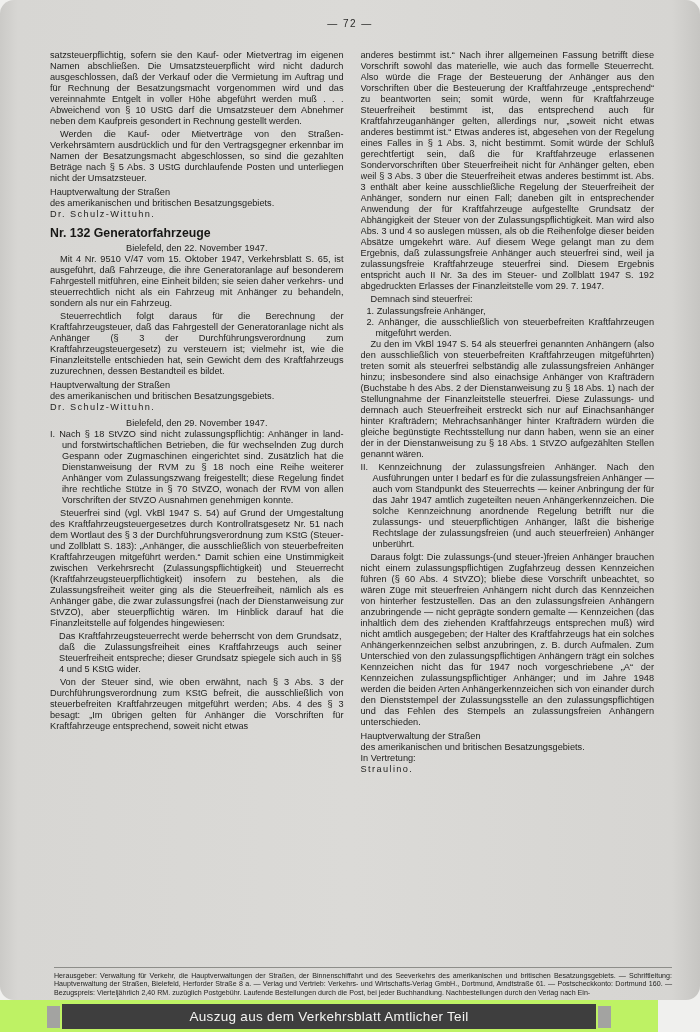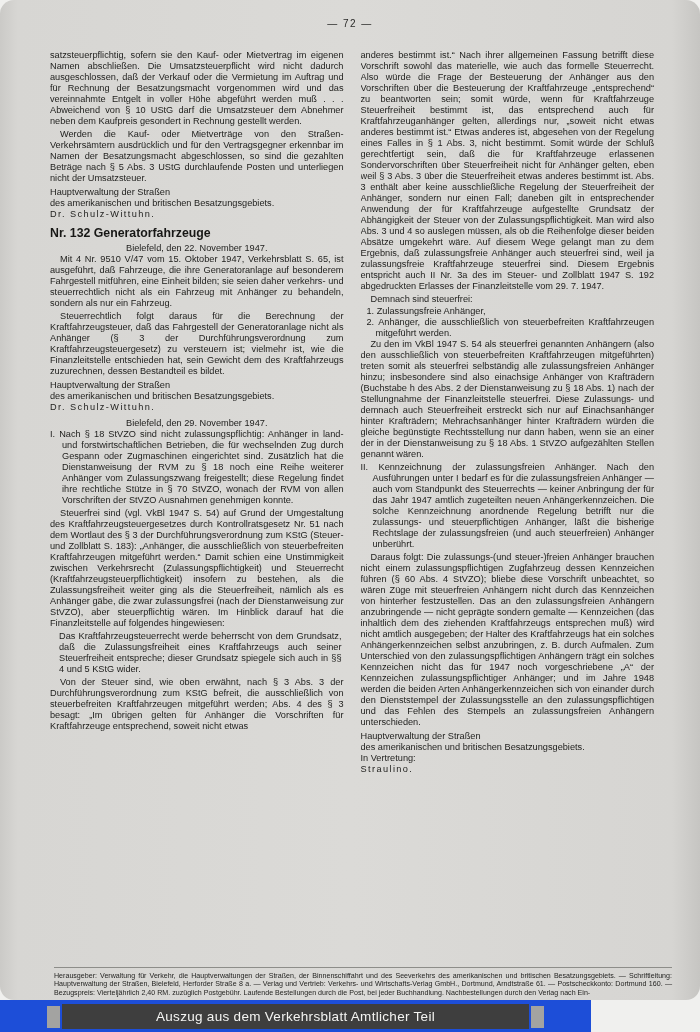--- a/index.html
+++ b/index.html
@@ -25,21 +25,21 @@
   .sig .name { letter-spacing:1.4px; }
   h2.head { font-size:12.3px; line-height:13.5px; margin:7px 0 2px; font-weight:bold; color:#171715; }
   .dateline { text-align:center; line-height:11px; }
   .listintro { text-indent:10px; margin:1px 0 1px; }
   .li { padding-left:15px; text-indent:-9px; text-align:justify; }
   .imprint {
     position:absolute; left:28px; right:28px; bottom:3px;
     font-size:7.1px; line-height:8.3px; text-align:justify;
     border-top:1px solid #8d8d89; padding-top:4px; color:#242422;margin-left:26px;
   }
-  .caption-strip { position:relative; width:591px; height:32px; background:#1d4ed8; }
+  .caption-strip { position:relative; width:658px; height:32px; background:#bef264; }
   .caption-strip::before, .caption-strip::after {
     content:""; position:absolute; top:6px; width:13px; height:22px; background:#a3a3a1;
   }
   .caption-strip::before { left:47px; }
   .caption-strip::after { right:47px; }
   .caption-bar {
     position:absolute; left:62px; right:62px; top:4px; height:25px;
     background:#3e3e3e; color:#f4f4f2; text-align:center; line-height:25px;
     font-size:13.5px; letter-spacing:0.3px;
   }

